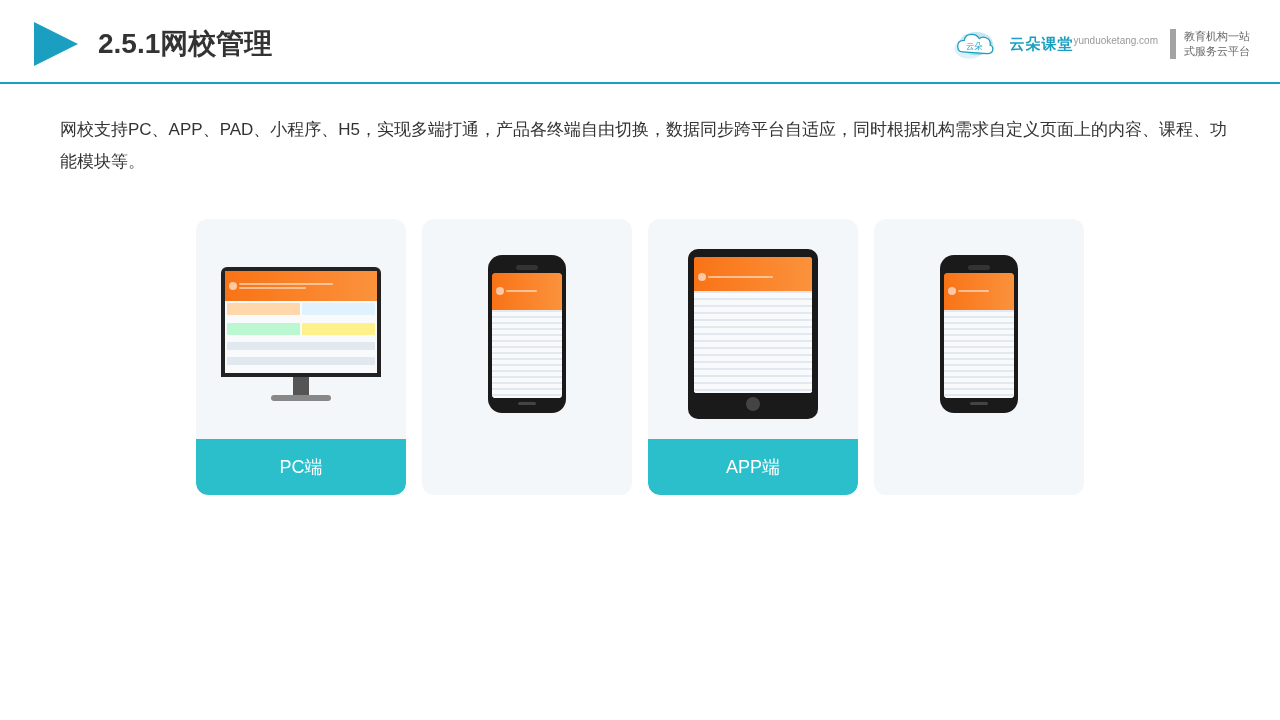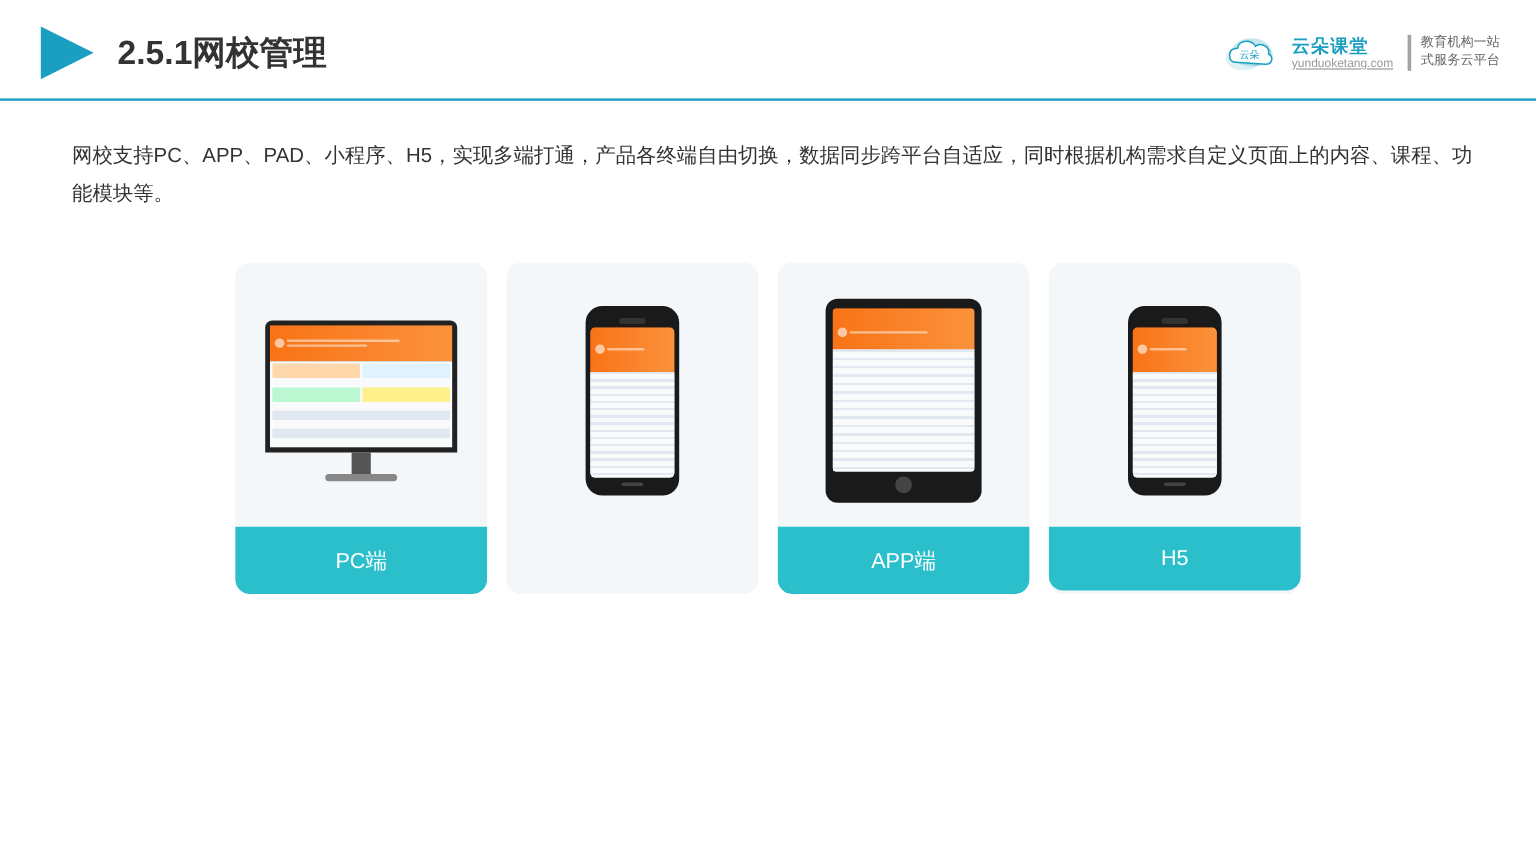--- a/index.html
+++ b/index.html
@@ -38,43 +38,41 @@
       display: flex;
       align-items: center;
       gap: 8px;
     }
     .logo-cloud {
       width: 50px;
       height: 38px;
     }
     .logo-text-area {
       display: flex;
-      flex-direction: column;
+      flex-direction: row;
       align-items: flex-start;
     }
     .logo-name {
       font-size: 15px;
       color: #1a9fc1;
       font-weight: bold;
       letter-spacing: 1px;
     }
     .logo-domain {
       font-size: 10px;
       color: #999;
-      text-decoration: underline;
     }
     .logo-slogan {
       font-size: 11px;
       color: #666;
       line-height: 1.4;
       text-align: center;
-      border-left: 3px solid #a3a3a3;
+      border-left: 6px solid #a3a3a3;
       padding-left: 8px;
       margin-left: 4px;
-      font-family: Liberation Mono, monospace;
     }
 
     
     .description {
       padding: 30px 44px 10px 60px;
       font-size: 17px;
       color: #333;
       line-height: 1.9;
     }
 
@@ -438,16 +436,15 @@
                 <div class="mini-card-block yellow"></div>
                 <div class="mini-card-block full"></div>
                 <div class="mini-card-block full"></div>
               </div>
             </div>
           </div>
           <div class="phone-home"></div>
         </div>
       </div>
     </div>
-    <div class="card-label">H5</div>
   </div>
 
 </div>
 
 </body></html>

